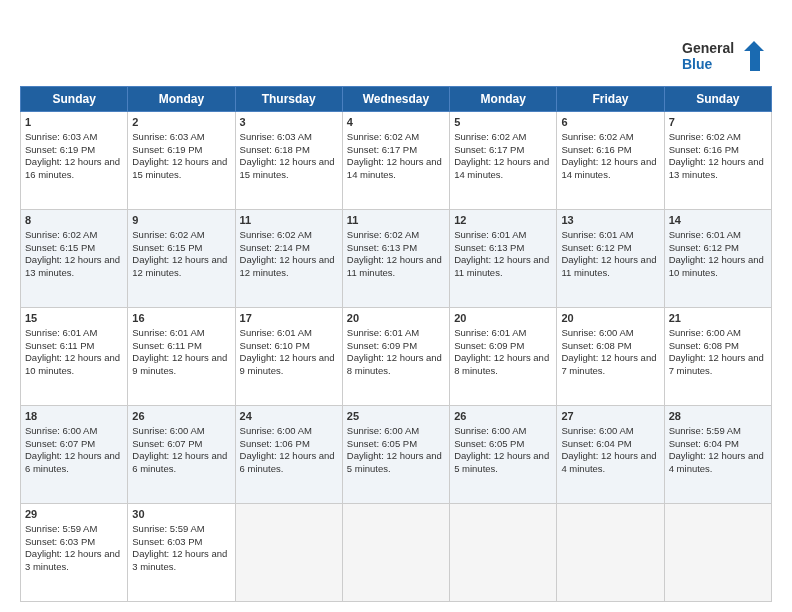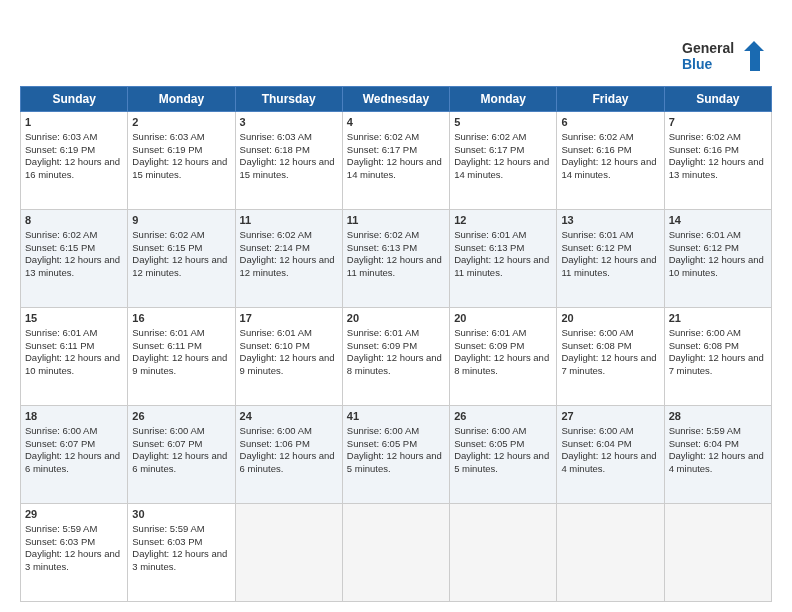--- a/index.html
+++ b/index.html
@@ -137,21 +137,21 @@
           <td><span class="day-num">17</span><span>Sunrise: 6:01 AM</span><br><span>Sunset: 6:10 PM</span><br><span>Daylight: 12 hours and 9 minutes.</span></td>
           <td><span class="day-num">20</span><span>Sunrise: 6:01 AM</span><br><span>Sunset: 6:09 PM</span><br><span>Daylight: 12 hours and 8 minutes.</span></td>
           <td><span class="day-num">20</span><span>Sunrise: 6:01 AM</span><br><span>Sunset: 6:09 PM</span><br><span>Daylight: 12 hours and 8 minutes.</span></td>
           <td><span class="day-num">20</span><span>Sunrise: 6:00 AM</span><br><span>Sunset: 6:08 PM</span><br><span>Daylight: 12 hours and 7 minutes.</span></td>
           <td><span class="day-num">21</span><span>Sunrise: 6:00 AM</span><br><span>Sunset: 6:08 PM</span><br><span>Daylight: 12 hours and 7 minutes.</span></td>
         </tr>
         <tr>
           <td><span class="day-num">18</span><span>Sunrise: 6:00 AM</span><br><span>Sunset: 6:07 PM</span><br><span>Daylight: 12 hours and 6 minutes.</span></td>
           <td><span class="day-num">26</span><span>Sunrise: 6:00 AM</span><br><span>Sunset: 6:07 PM</span><br><span>Daylight: 12 hours and 6 minutes.</span></td>
           <td><span class="day-num">24</span><span>Sunrise: 6:00 AM</span><br><span>Sunset: 1:06 PM</span><br><span>Daylight: 12 hours and 6 minutes.</span></td>
-          <td><span class="day-num">41</span><span>Sunrise: 6:00 AM</span><br><span>Sunset: 6:05 PM</span><br><span>Daylight: 12 hours and 5 minutes.</span></td>
+          <td><span class="day-num">25</span><span>Sunrise: 6:00 AM</span><br><span>Sunset: 6:05 PM</span><br><span>Daylight: 12 hours and 5 minutes.</span></td>
           <td><span class="day-num">26</span><span>Sunrise: 6:00 AM</span><br><span>Sunset: 6:05 PM</span><br><span>Daylight: 12 hours and 5 minutes.</span></td>
           <td><span class="day-num">27</span><span>Sunrise: 6:00 AM</span><br><span>Sunset: 6:04 PM</span><br><span>Daylight: 12 hours and 4 minutes.</span></td>
           <td><span class="day-num">28</span><span>Sunrise: 5:59 AM</span><br><span>Sunset: 6:04 PM</span><br><span>Daylight: 12 hours and 4 minutes.</span></td>
         </tr>
         <tr>
           <td><span class="day-num">29</span><span>Sunrise: 5:59 AM</span><br><span>Sunset: 6:03 PM</span><br><span>Daylight: 12 hours and 3 minutes.</span></td>
           <td><span class="day-num">30</span><span>Sunrise: 5:59 AM</span><br><span>Sunset: 6:03 PM</span><br><span>Daylight: 12 hours and 3 minutes.</span></td>
           <td class="empty"></td>
           <td class="empty"></td>
           <td class="empty"></td>

